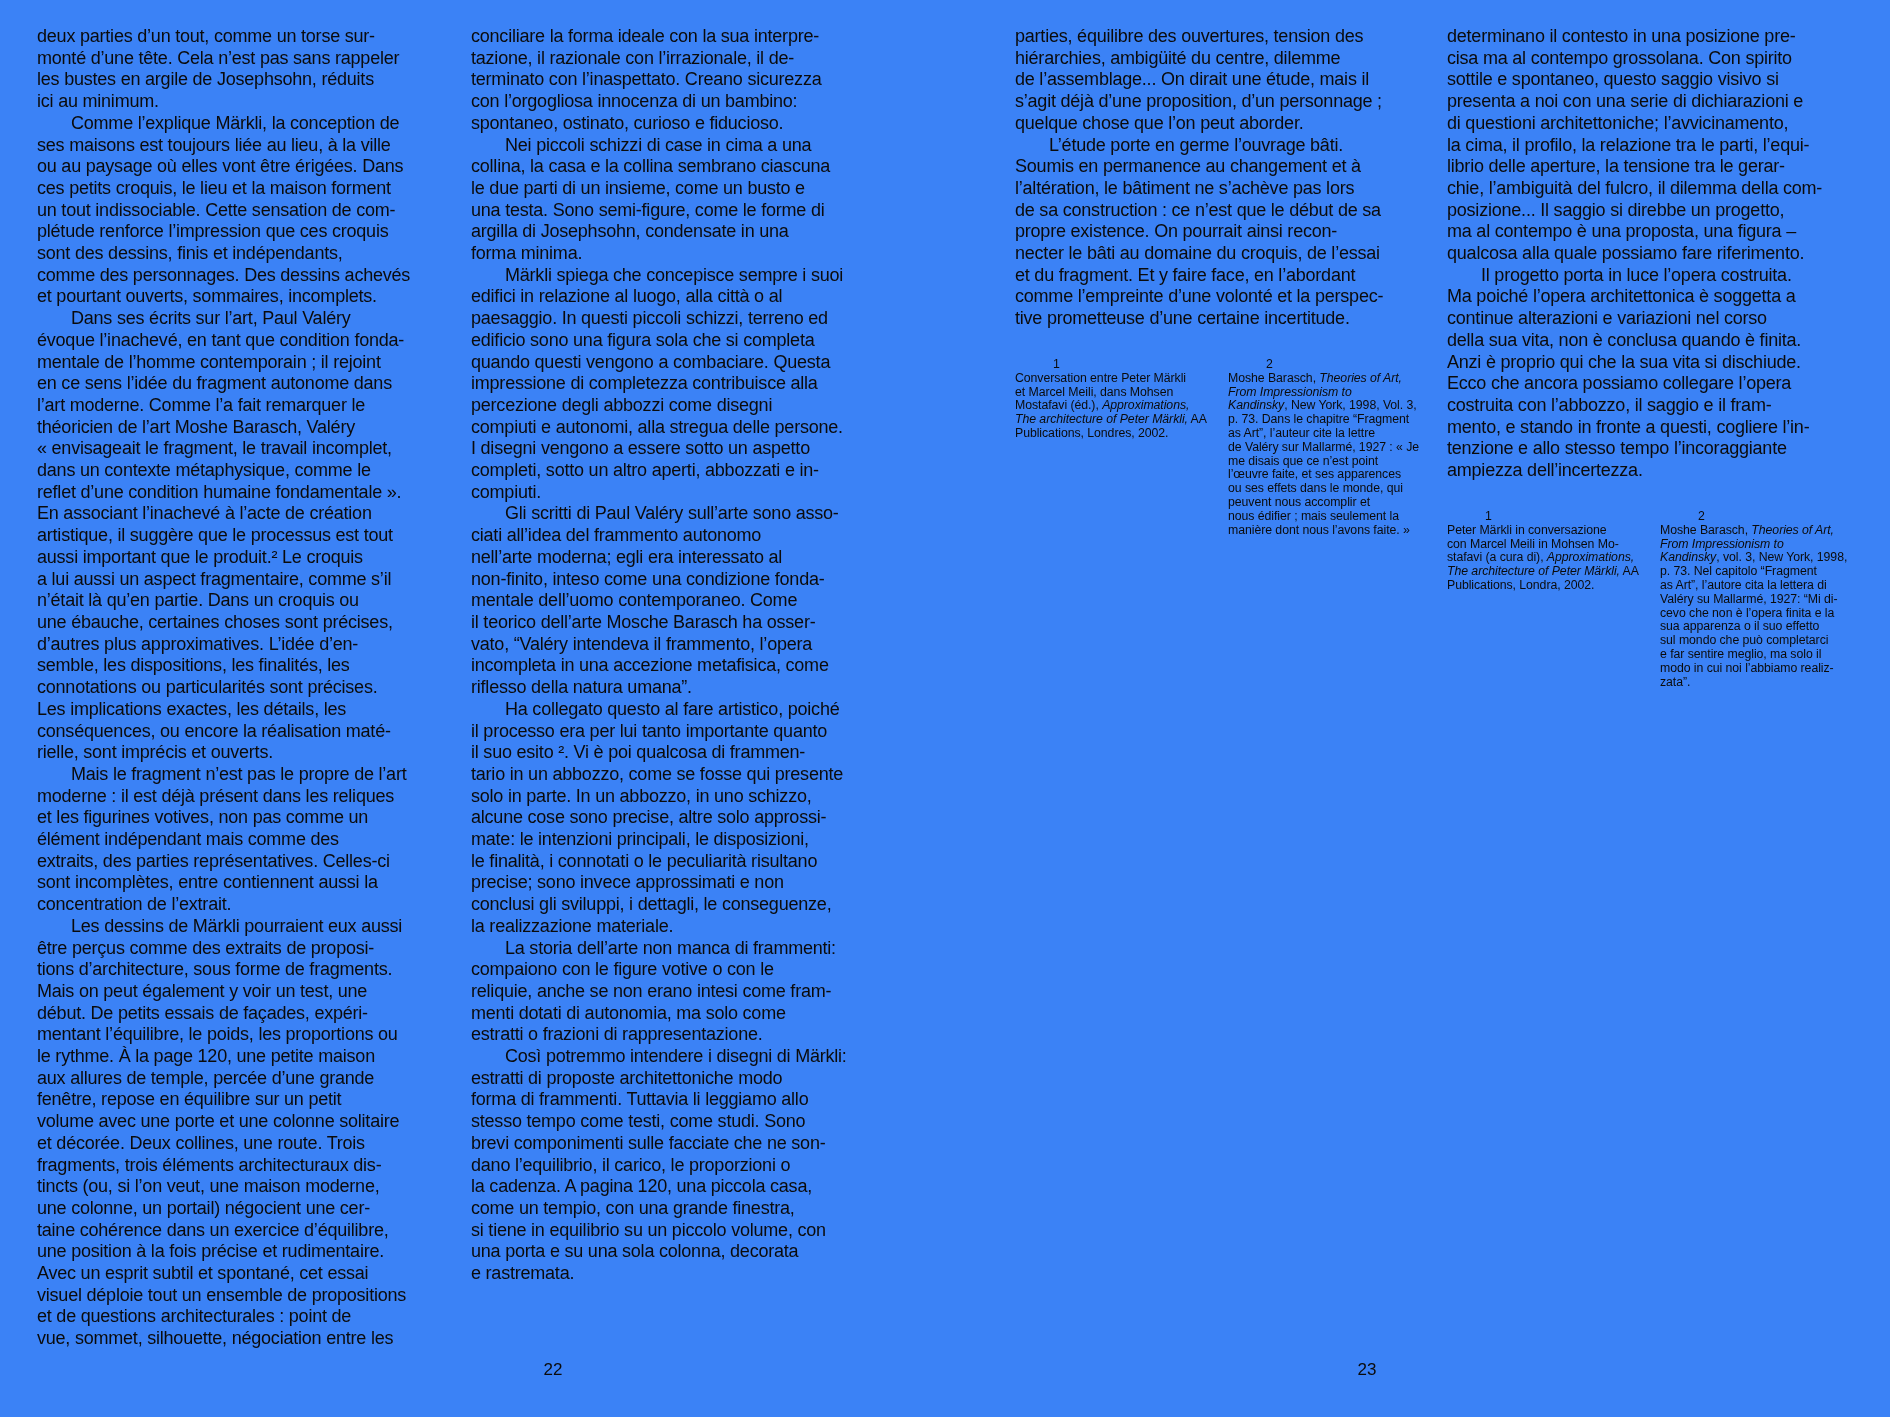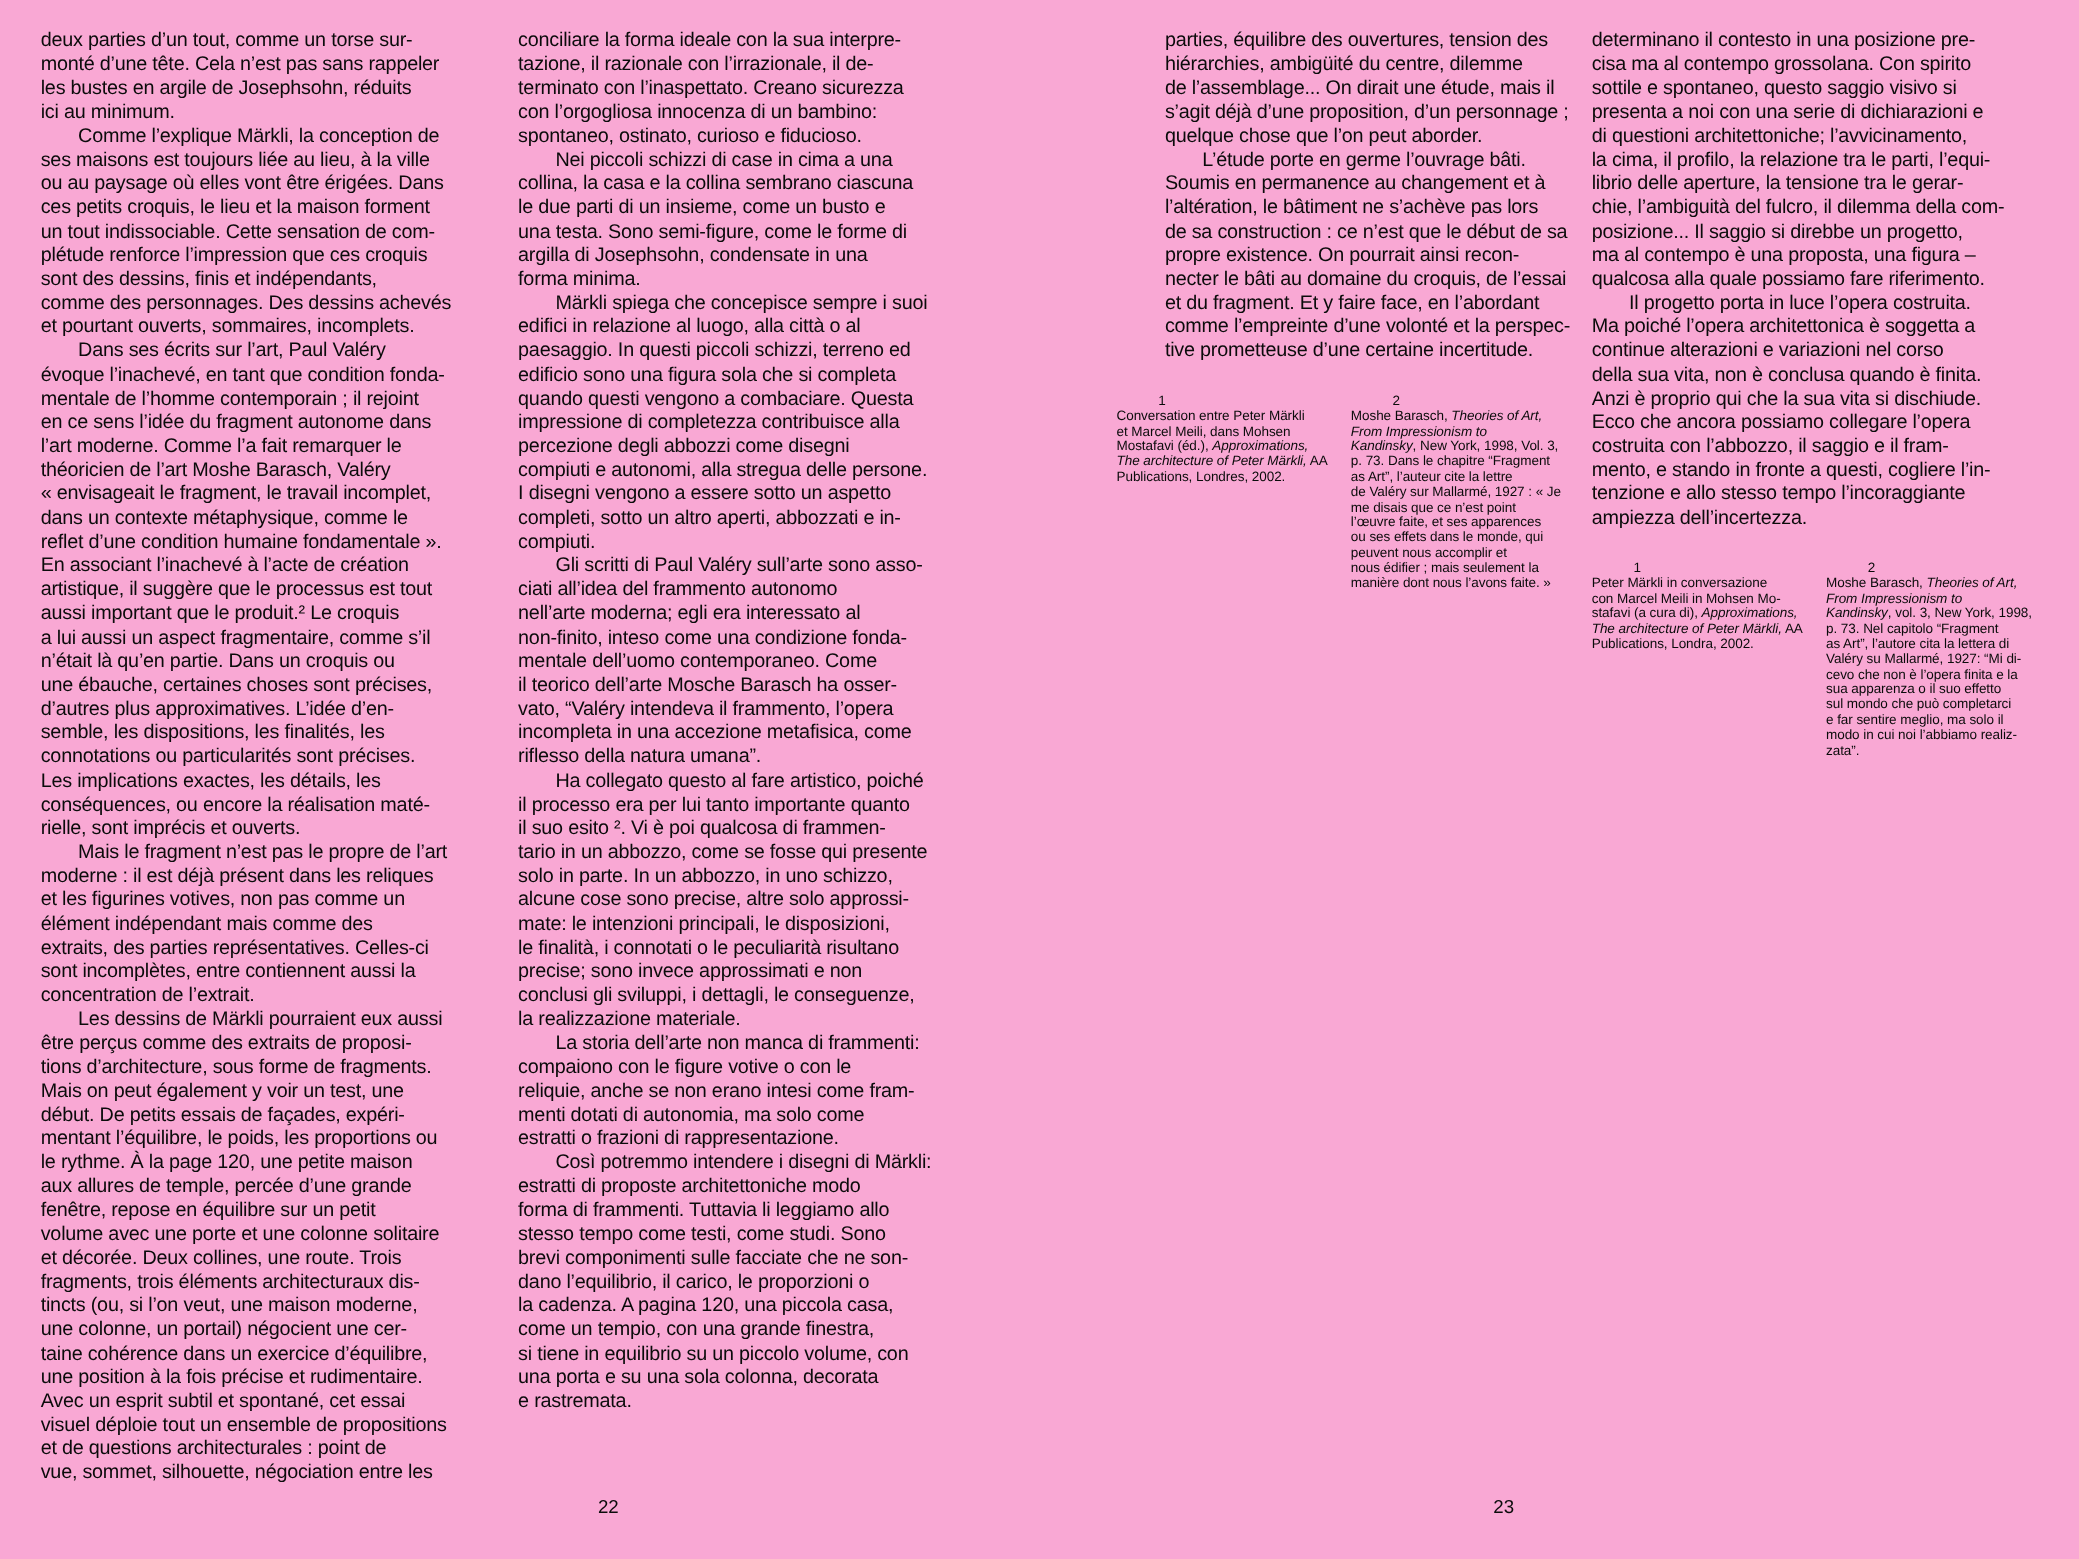--- a/index.html
+++ b/index.html
@@ -5,21 +5,21 @@
 <style>
   html, body {
     margin: 0;
     padding: 0;
     background: #e8e8e8;
   }
   .spread {
     position: relative;
     width: 1890px;
     height: 1417px;
-    background: #f9a8d4;
+    background: #3b82f6;
     overflow: hidden;
     font-family: "Liberation Sans", "DejaVu Sans", sans-serif;
     color: #0b0b0b;
   }
   .column {
     position: absolute;
     font-size: 18px;
     line-height: 21.7px;
     letter-spacing: -0.012em;
     font-weight: 400;
@@ -191,21 +191,21 @@
         <div class="line">brevi componimenti sulle facciate che ne son-</div>
         <div class="line">dano l’equilibrio, il carico, le proporzioni o</div>
         <div class="line">la cadenza. A pagina 120, una piccola casa,</div>
         <div class="line">come un tempio, con una grande finestra,</div>
         <div class="line">si tiene in equilibrio su un piccolo volume, con</div>
         <div class="line">una porta e su una sola colonna, decorata</div>
         <div class="line">e rastremata.</div>
       </div>
     </div>
 
-  <div class="column" style="left:1015px; top:26px; width:356px;margin-left:44px;">
+  <div class="column" style="left:1015px; top:26px; width:356px;">
       <div class="para">
         <div class="line">parties, équilibre des ouvertures, tension des</div>
         <div class="line">hiérarchies, ambigüité du centre, dilemme</div>
         <div class="line">de l’assemblage... On dirait une étude, mais il</div>
         <div class="line">s’agit déjà d’une proposition, d’un personnage ;</div>
         <div class="line">quelque chose que l’on peut aborder.</div>
       </div>
       <div class="para indent">
         <div class="line">L’étude porte en germe l’ouvrage bâti.</div>
         <div class="line">Soumis en permanence au changement et à</div>

